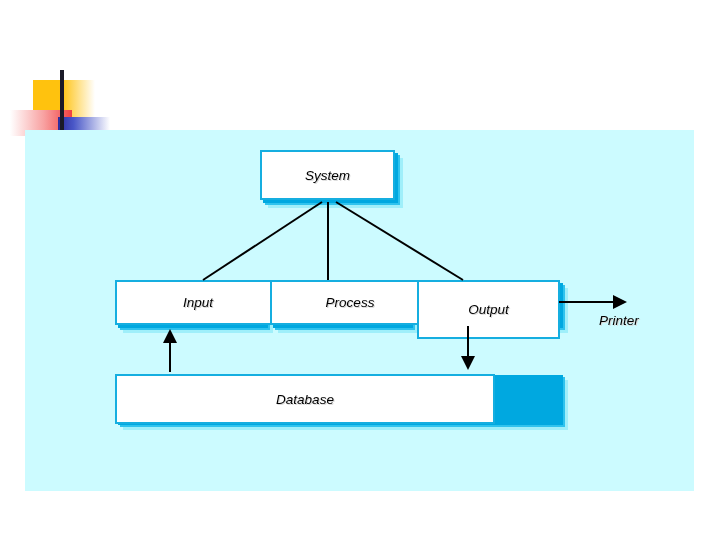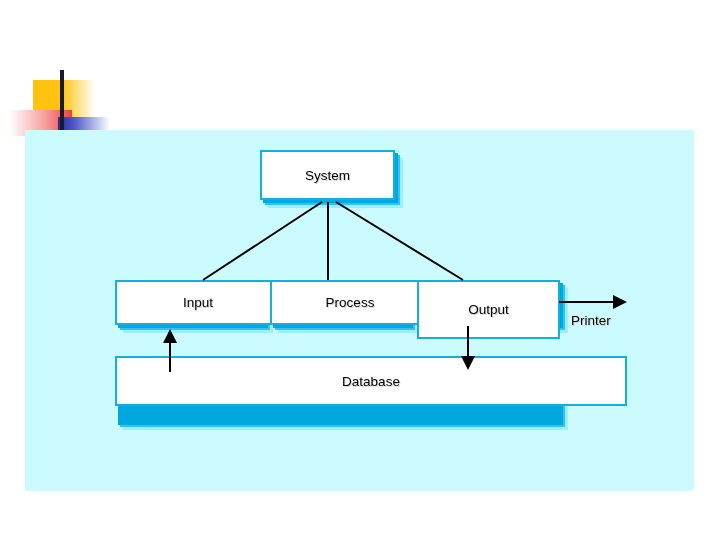--- a/index.html
+++ b/index.html
@@ -78,20 +78,21 @@
   }
 
   
   #diagram-canvas {
     position: absolute;
     left: 25px;
     top: 130px;
     width: 669px;
     height: 361px;
     background: #CCFBFF;
+    font-style: italic;
   }
 
   
   .node {
     position: absolute;
     box-sizing: border-box;
     background: #FFFFFF;
     border: 2px solid #15AEE0;
     display: flex;
     align-items: center;
@@ -135,20 +136,21 @@
   }
 
   
   #printer-label {
     position: absolute;
     font-size: 13.5px;
     color: #000000;
     text-shadow: 1px 1px 0 #d8d8d8;
     z-index: 7;
     white-space: nowrap;
+    margin-left: 28px;
   }
 </style>
 </head>
 <body>
 
 <div id="slide">
 
   <div id="title-decoration">
     <div class="deco-gold"></div>
     <div class="deco-red"></div>
@@ -183,21 +185,21 @@
     <div class="shadow-outer" style="left:400px; top:158px; width:143px; height:45px;"></div>
     <div class="shadow-mid" style="left:397px; top:155px; width:143px; height:45px;"></div>
     <div class="shadow-inner" style="left:395px; top:153px; width:143px; height:45px;"></div>
     <div class="node" id="node-output" style="left:392px; top:150px; width:143px; height:59px;">
       <span class="node-label">Output</span>
     </div>
 
     <div class="shadow-outer" style="left:98px; top:250px; width:445px; height:50px;"></div>
     <div class="shadow-mid" style="left:95px; top:247px; width:445px; height:50px;"></div>
     <div class="shadow-inner" style="left:93px; top:245px; width:445px; height:50px;"></div>
-    <div class="node" id="node-database" style="left:90px; top:226px; width:512px; height:50px;">
+    <div class="node" id="node-database" style="left:90px; top:244px; width:380px; height:50px;">
       <span class="node-label">Database</span>
     </div>
 
     <svg id="connectors" viewBox="0 0 669 361">
       <defs>
         <marker id="arrowhead" markerWidth="7" markerHeight="7" refX="6" refY="3.5" orient="auto" markerUnits="strokeWidth">
           <polygon points="0 0, 7 3.5, 0 7" fill="#000000"></polygon>
         </marker>
       </defs>
 

